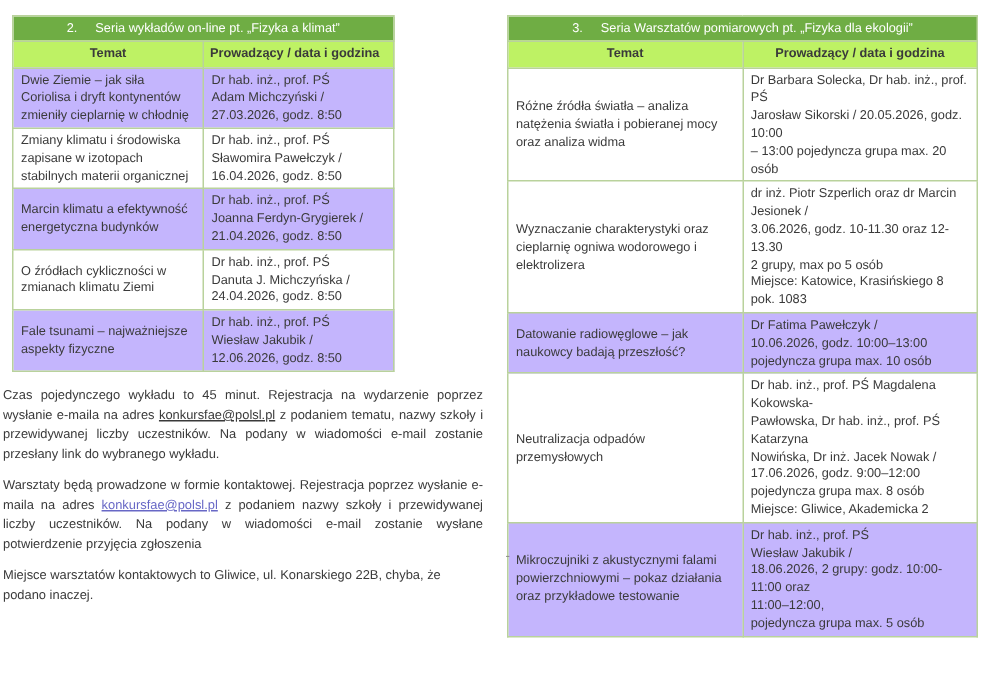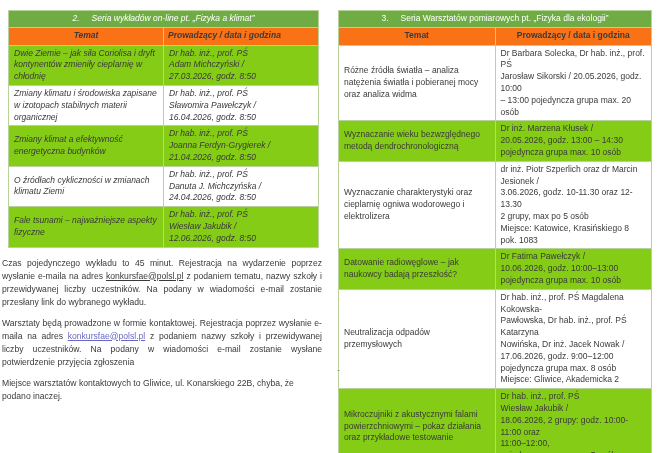--- a/index.html
+++ b/index.html
@@ -6,36 +6,36 @@
   body {
     width:658px; height:453px; position:relative; background:#ffffff;
     font-family:"Liberation Sans", sans-serif; color:#3a3a3a; overflow:hidden;
   }
   .col { position:absolute; top:10px; }
   .col-left  { left:2px;  width:322px; }
   .col-right { left:337px; width:316px; }
 
   
   .tbl { border-collapse:collapse; table-layout:fixed; }
-  .tbl-left  { margin-left:6px; width:311px;font-style:italic; }
+  .tbl-left  { margin-left:6px; width:255px; }
   .tbl-right { margin-left:1px; width:314px; }
   .title-bar {
     background:#6fad44; color:#ffffff; font-weight:bold;
     font-size:8.8px; text-align:center; padding:3.5px 2px 3px 2px;
     border:1px solid #6fad44;
   }
   .title-gap { display:inline-block; width:12px; }
   .tbl td, .tbl th {
     border:1px solid #b9d29c; font-size:8.5px; line-height:11.8px;
     padding:2px 5px; vertical-align:middle; font-weight:normal;
     word-wrap:break-word;
   }
-  .hdr th { background:#f97316; font-weight:bold; text-align:center; padding:2.5px 4px; }
+  .hdr th { background:#bef264; font-weight:bold; text-align:center; padding:2.5px 4px; }
   .hdr .left-hd { text-align:left; }
-  .alt td { background:#84cc16; }
+  .alt td { background:#c4b5fd; }
   .c1-left  { width:152px; }
   .c1-right { width:159px; }
   .pre { white-space:pre-line; }
 
   
   .notes { margin-top:9px; width:320px; font-size:8.6px; line-height:13px; }
   .notes p { margin:0 0 8px 0; }
   .just { text-align:justify; }
   .link-dark { color:#3a3a3a; text-decoration:underline; cursor:pointer; }
   .link-blue { color:#6868c6; text-decoration:underline; cursor:pointer; }
@@ -61,21 +61,21 @@
 Adam Michczyński /
 27.03.2026, godz. 8:50</td>
     </tr>
     <tr>
       <td class="c1-left">Zmiany klimatu i środowiska zapisane w izotopach stabilnych materii organicznej</td>
       <td class="pre">Dr hab. inż., prof. PŚ
 Sławomira Pawełczyk /
 16.04.2026, godz. 8:50</td>
     </tr>
     <tr class="alt">
-      <td class="c1-left">Zmiany klimat a efektywność energetyczna budynków</td>
+      <td class="c1-left">Marcin klimatu a efektywność energetyczna budynków</td>
       <td class="pre">Dr hab. inż., prof. PŚ
 Joanna Ferdyn-Grygierek /
 21.04.2026, godz. 8:50</td>
     </tr>
     <tr>
       <td class="c1-left">O źródłach cykliczności w zmianach klimatu Ziemi</td>
       <td class="pre">Dr hab. inż., prof. PŚ
 Danuta J. Michczyńska /
 24.04.2026, godz. 8:50</td>
     </tr>
@@ -105,26 +105,20 @@
     <tr class="hdr">
       <th class="c1-right">Temat</th>
       <th>Prowadzący / data i godzina</th>
     </tr>
     <tr>
       <td class="c1-right">Różne źródła światła – analiza natężenia światła i pobieranej mocy oraz analiza widma</td>
       <td class="pre">Dr Barbara Solecka, Dr hab. inż., prof. PŚ
 Jarosław Sikorski / 20.05.2026, godz. 10:00
 – 13:00 pojedyncza grupa max. 20 osób</td>
     </tr>
-    <tr class="alt">
-      <td class="c1-right">Wyznaczanie wieku bezwzględnego metodą dendrochronologiczną</td>
-      <td class="pre">Dr inż. Marzena Kłusek /
-20.05.2026, godz. 13:00 – 14:30
-pojedyncza grupa max. 10 osób</td>
-    </tr>
     <tr>
       <td class="c1-right">Wyznaczanie charakterystyki oraz cieplarnię ogniwa wodorowego i elektrolizera</td>
       <td class="pre">dr inż. Piotr Szperlich oraz dr Marcin
 Jesionek /
 3.06.2026, godz. 10-11.30 oraz 12-13.30
 2 grupy, max po 5 osób
 Miejsce: Katowice, Krasińskiego 8 pok. 1083</td>
     </tr>
     <tr class="alt">
       <td class="c1-right">Datowanie radiowęglowe – jak naukowcy badają przeszłość?</td>

